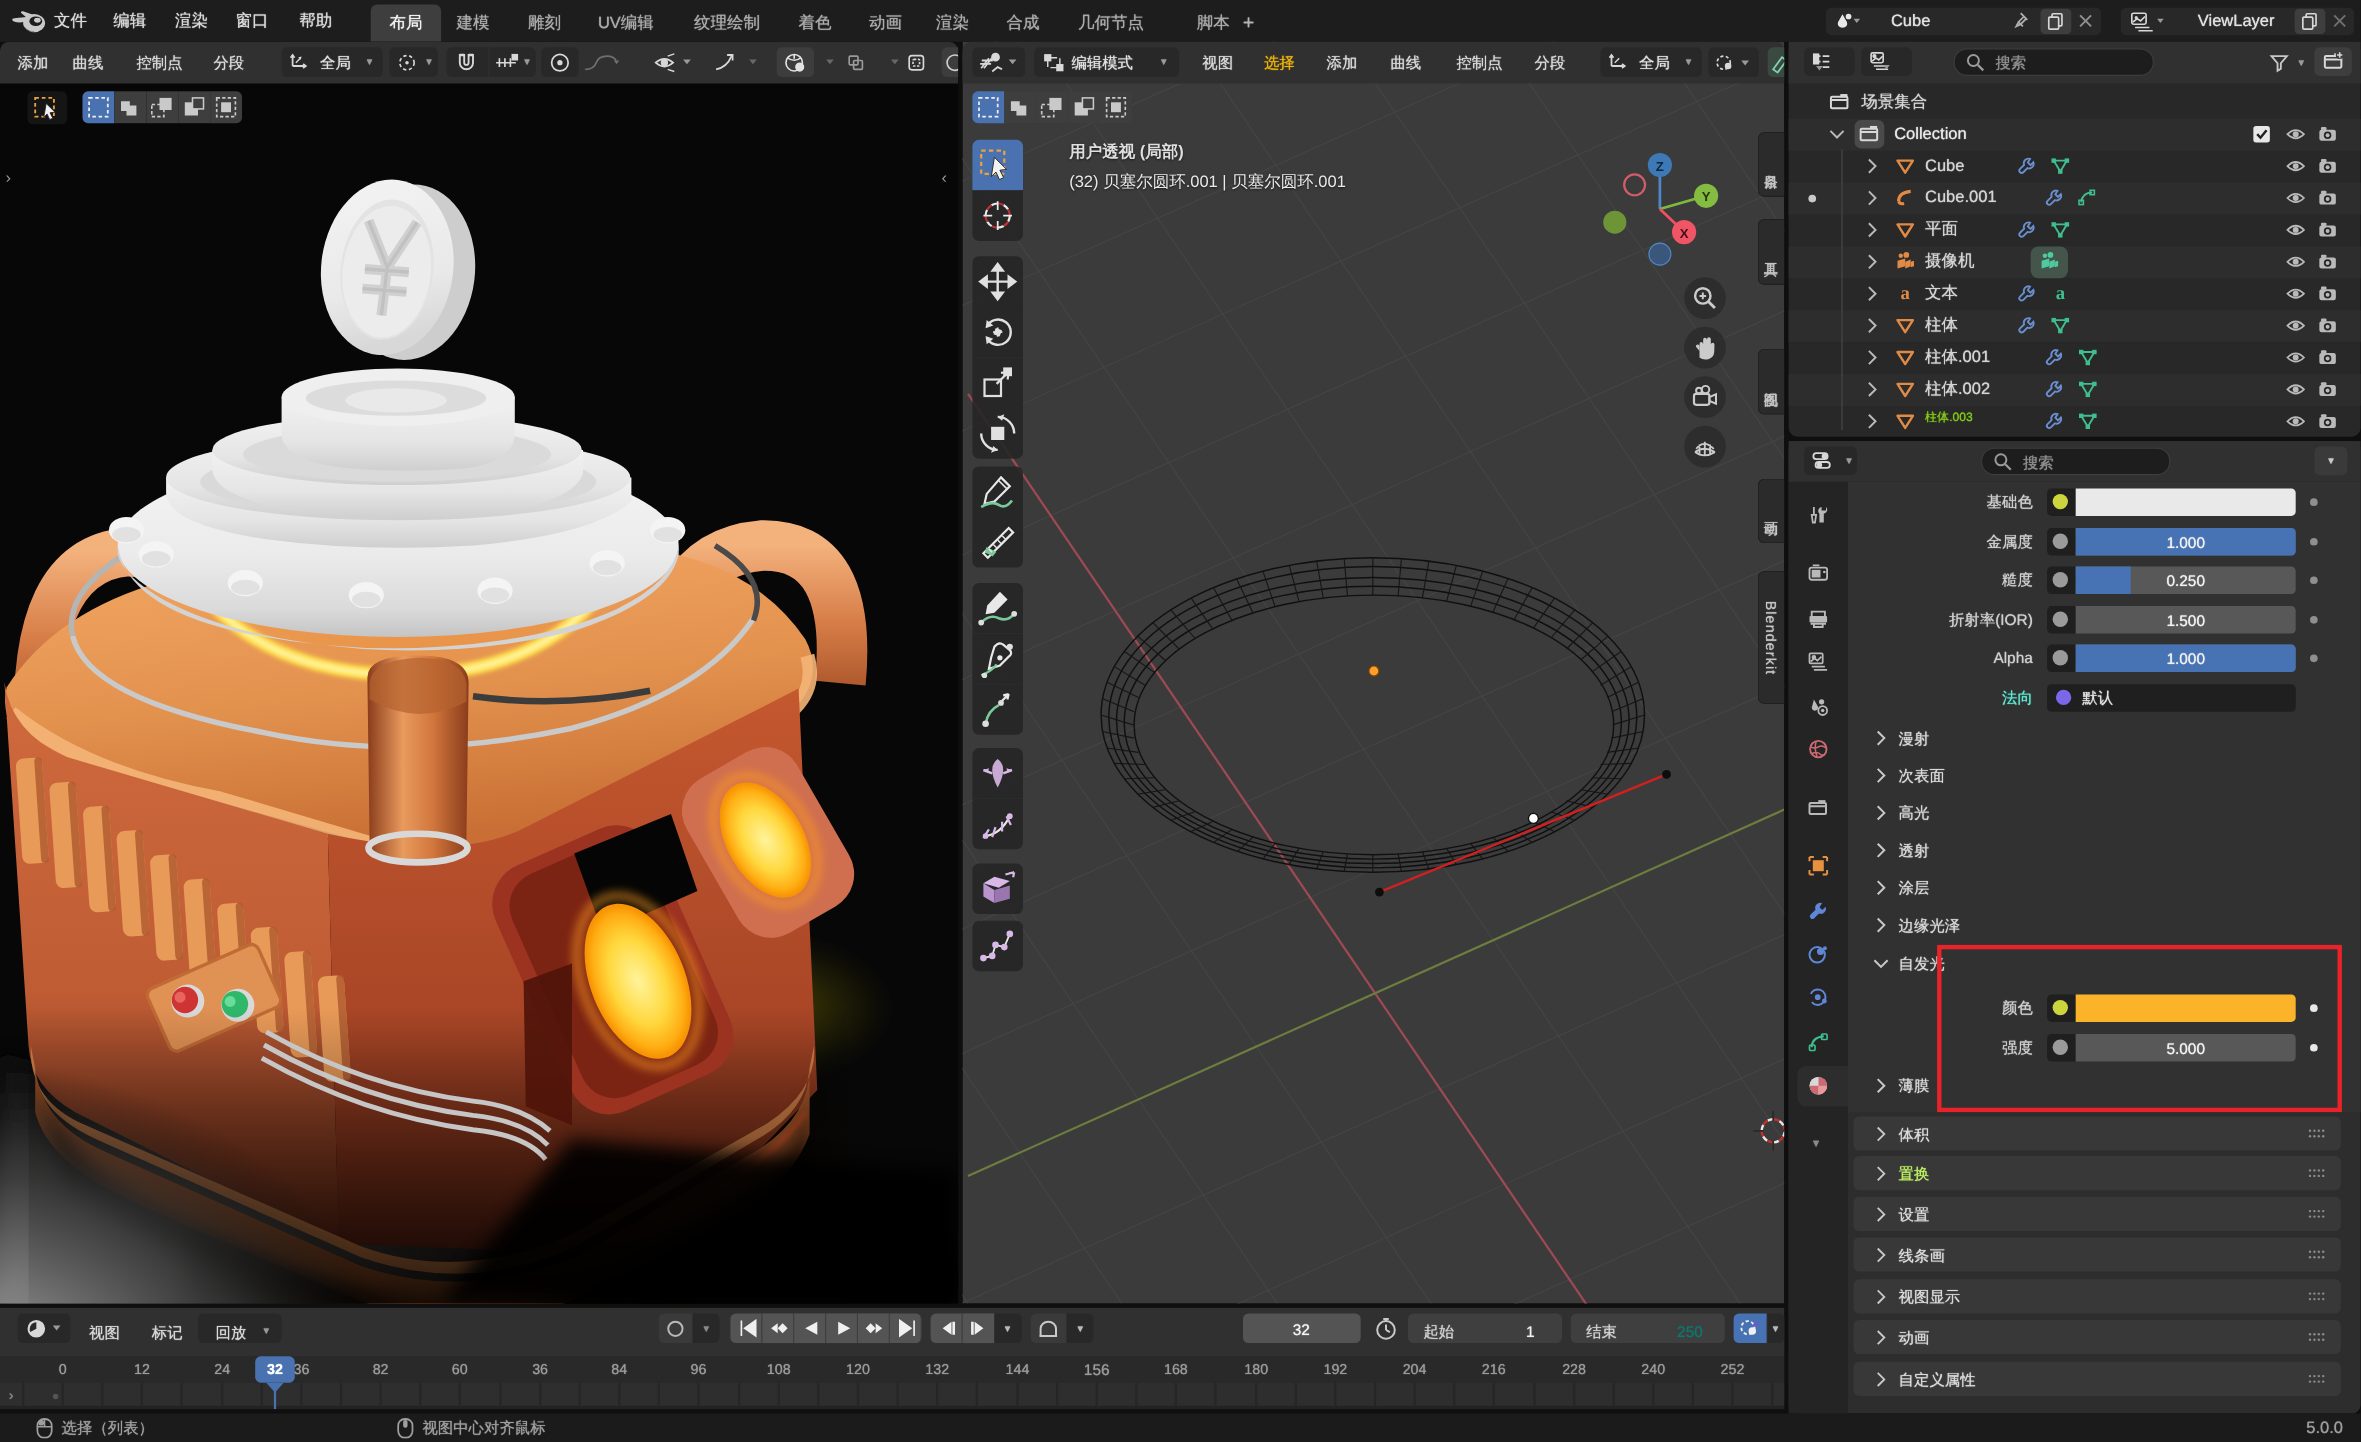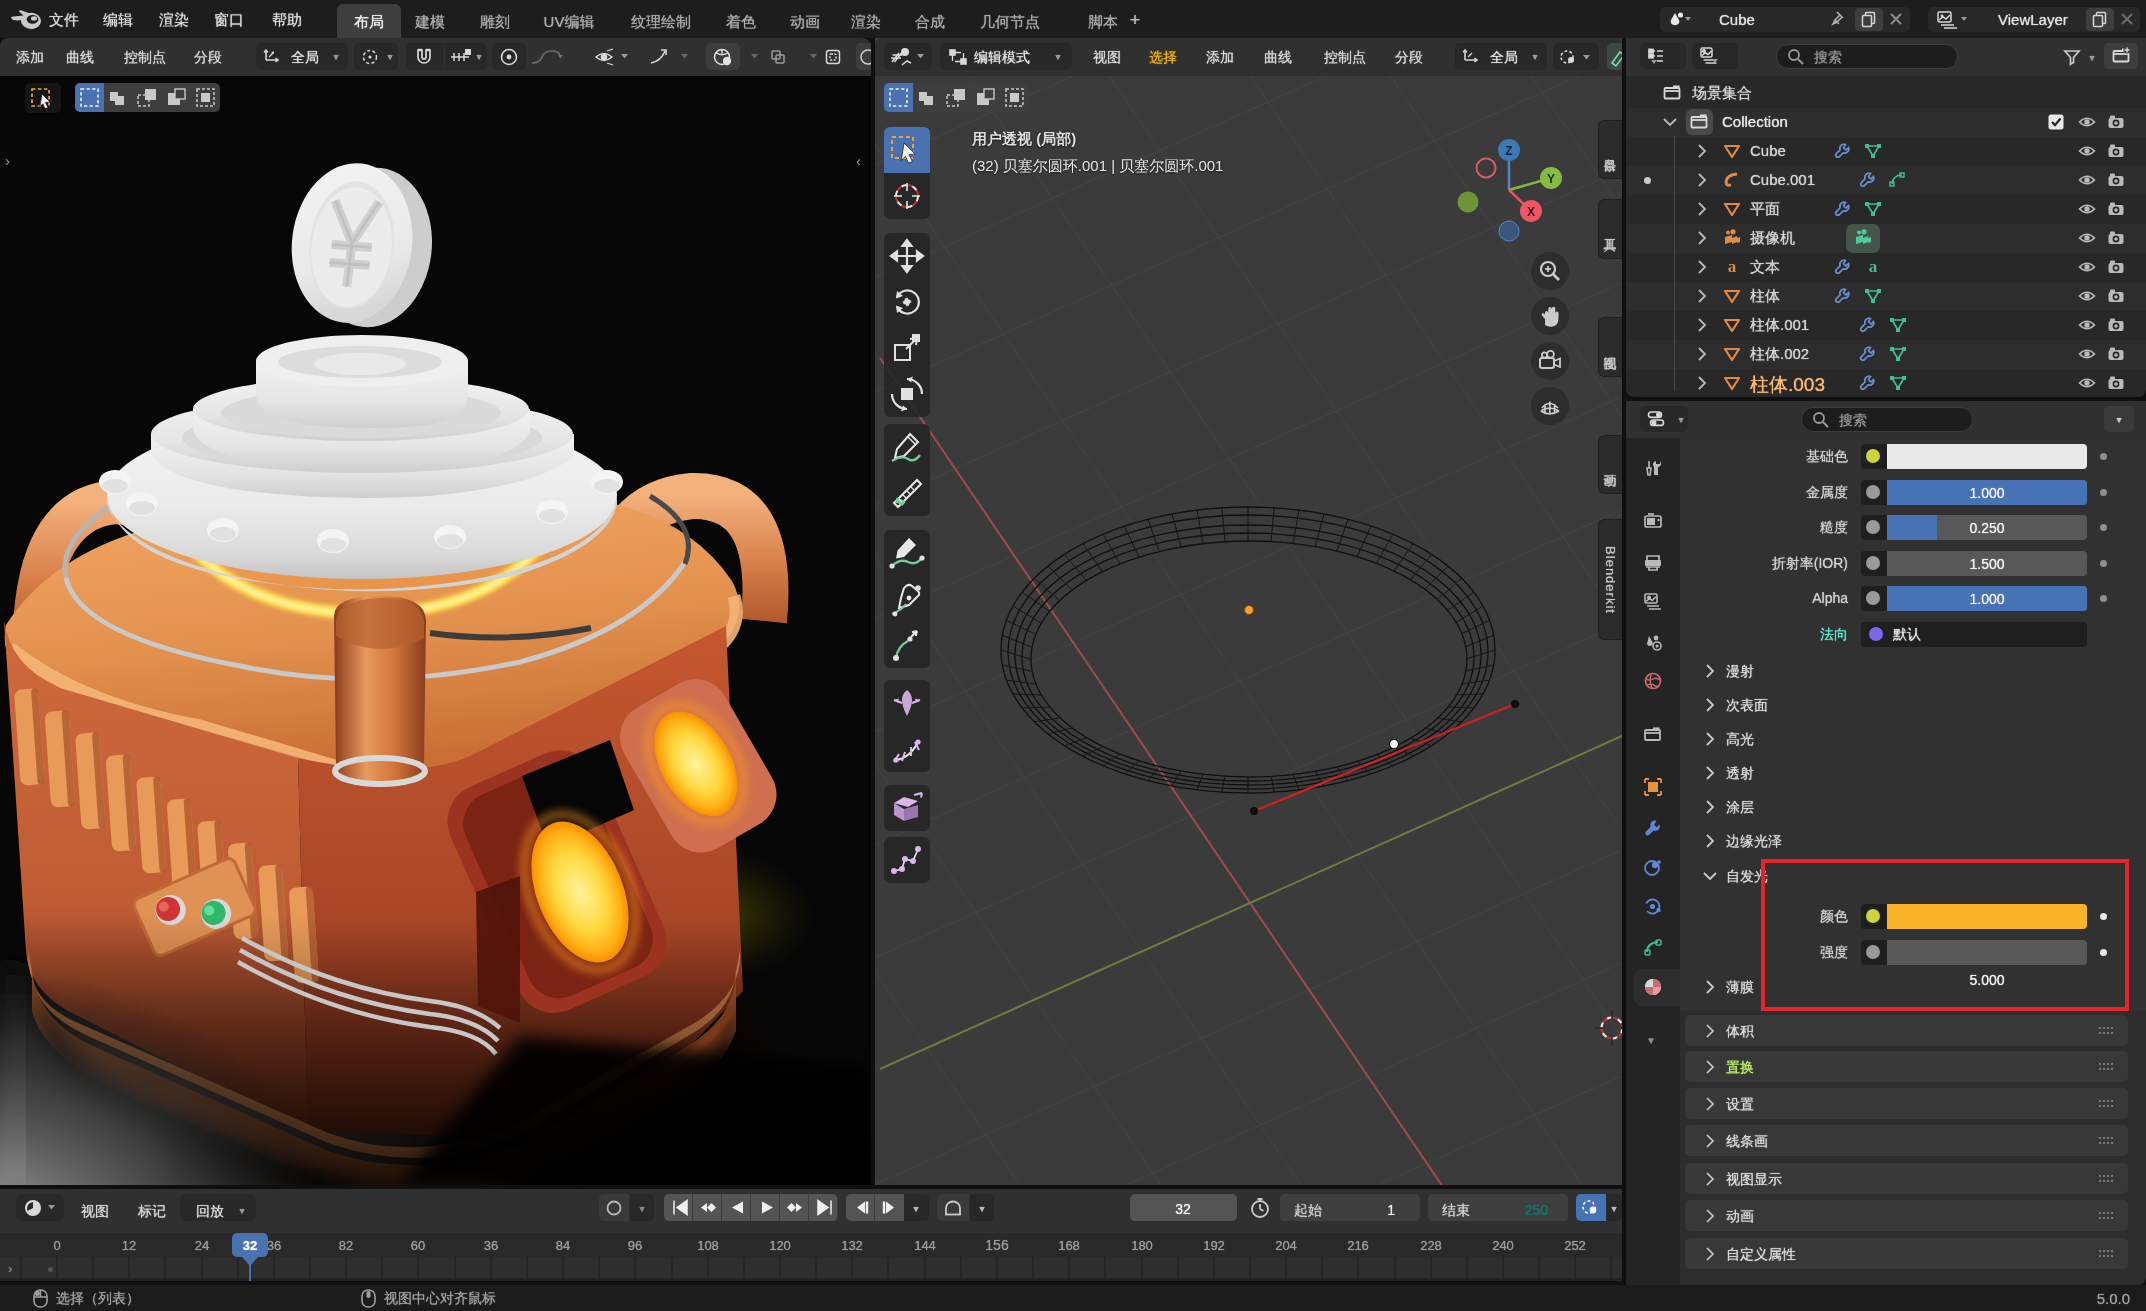--- a/index.html
+++ b/index.html
@@ -1056,21 +1056,21 @@
     <circle cx="10" cy="11" r="3.4" fill="#262626"></circle>
     <circle cx="10" cy="11" r="1.8" fill="#b9b9b9"></circle>
     <rect x="4" y="3.5" width="5" height="3" rx="1" fill="#b9b9b9"></rect>
   </svg>
 <svg class="abs" style="left:1692px;top:373px" width="20" height="20" viewBox="0 0 20 20">
     <path d="M7 4 l6 6 -6 6" fill="none" stroke="#b9b9b9" stroke-width="1.8"></path>
   </svg>
 <svg class="abs" style="left:1722px;top:373px" width="20" height="20" viewBox="0 0 20 20">
     <path d="M3 5 h14 l-7 11 z" fill="none" stroke="#e08a45" stroke-width="2.2" stroke-linejoin="round"></path>
   </svg>
-<div class="txt" style="left:1750px;top:375px;color:#fdba74;font-size:19px">柱体.003</div>
+<div class="txt" style="left:1750px;top:375px;color:#84cc16;font-size:11px">柱体.003</div>
 <svg class="abs" style="left:1858px;top:373px" width="20" height="20" viewBox="0 0 20 20">
     <path d="M12.5 3.5 a4.2 4.2 0 0 0 -5.4 5.4 L3.4 12.6 a2.1 2.1 0 0 0 3 3 L10.1 11.9 a4.2 4.2 0 0 0 5.4 -5.4 l-2.6 2.6 -2.4 -2.4 z" fill="none" stroke="#6a8fd0" stroke-width="1.7"></path>
   </svg>
 <svg class="abs" style="left:1888px;top:373px" width="20" height="20" viewBox="0 0 20 20">
     <path d="M4 5 h12 l-6 10 z" fill="none" stroke="#3fbf8f" stroke-width="1.7" stroke-linejoin="round"></path>
     <rect x="2" y="3" width="4" height="4" fill="#3fbf8f"></rect>
     <rect x="14" y="3" width="4" height="4" fill="#3fbf8f"></rect>
     <rect x="8" y="13" width="4" height="4" fill="#3fbf8f"></rect>
   </svg>
 <svg class="abs" style="left:2077px;top:373px" width="20" height="20" viewBox="0 0 20 20">
@@ -1240,21 +1240,21 @@
 <div class="txt" style="left:1726px;top:869px;color:#d8d8d8;font-size:14px">自发光</div>
 <div class="txt" style="left:1848px;top:909px;color:#cfcfcf;font-size:14px;transform:translateX(-100%)">颜色</div>
 <div class="abs" style="left:1861px;top:904px;width:26px;height:25px;background:#1f1f1f;border-radius:4px 0 0 4px;"></div>
 <div class="abs" style="left:1866px;top:909px;width:14px;height:14px;border-radius:50%;background:#cdd53e;"></div>
 <div class="abs" style="left:1887px;top:904px;width:200px;height:25px;background:#fbb32a;border-radius:0 4px 4px 0;"></div>
 <div class="abs" style="left:2100px;top:913px;width:7px;height:7px;border-radius:50%;background:#e8e8e8;"></div>
 <div class="txt" style="left:1848px;top:945px;color:#cfcfcf;font-size:14px;transform:translateX(-100%)">强度</div>
 <div class="abs" style="left:1861px;top:940px;width:26px;height:25px;background:#1f1f1f;border-radius:4px 0 0 4px;"></div>
 <div class="abs" style="left:1866px;top:945px;width:14px;height:14px;border-radius:50%;background:#9a9a9a;"></div>
 <div class="abs" style="left:1887px;top:940px;width:200px;height:25px;background:#585858;border-radius:0 4px 4px 0;overflow:hidden;"></div>
-<div class="txt ctr" style="left:1987px;top:980px;color:#f2f2f2;font-size:14px">5.000</div>
+<div class="txt ctr" style="left:1987px;top:953px;color:#f2f2f2;font-size:14px">5.000</div>
 <div class="abs" style="left:2100px;top:949px;width:7px;height:7px;border-radius:50%;background:#e8e8e8;"></div>
 <svg class="abs" style="left:1700px;top:977px" width="20" height="20" viewBox="0 0 20 20">
     <path d="M7 4 l6 6 -6 6" fill="none" stroke="#c9c9c9" stroke-width="1.8"></path>
   </svg>
 <div class="txt" style="left:1726px;top:980px;color:#d8d8d8;font-size:14px">薄膜</div>
 <div class="abs" style="left:1685px;top:1015px;width:443px;height:31px;background:#383838;border-radius:5px;"></div>
 <svg class="abs" style="left:1700px;top:1021px" width="20" height="20" viewBox="0 0 20 20">
     <path d="M7 4 l6 6 -6 6" fill="none" stroke="#c9c9c9" stroke-width="1.7"></path>
   </svg>
 <div class="txt" style="left:1726px;top:1024px;color:#dadada;font-size:14px">体积</div>

